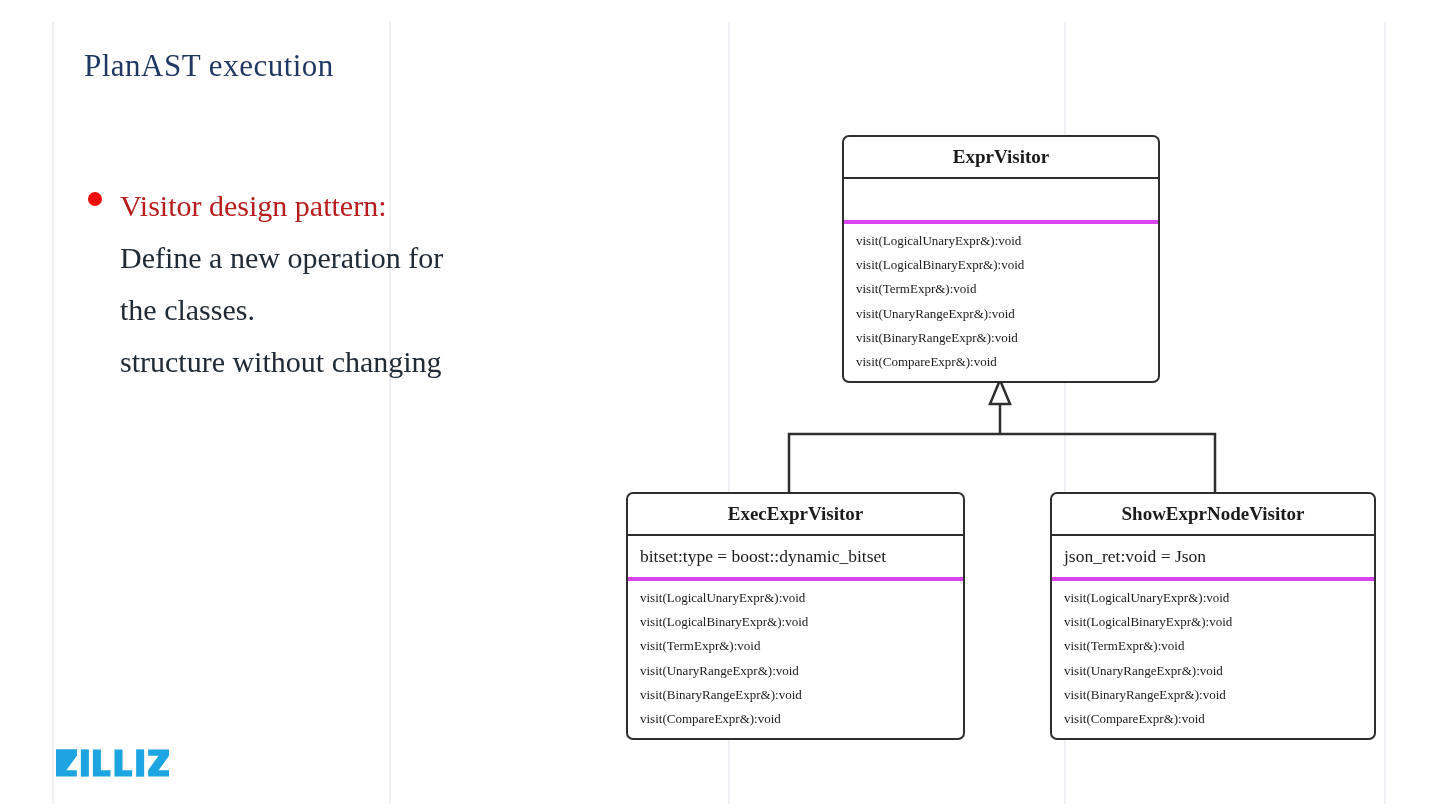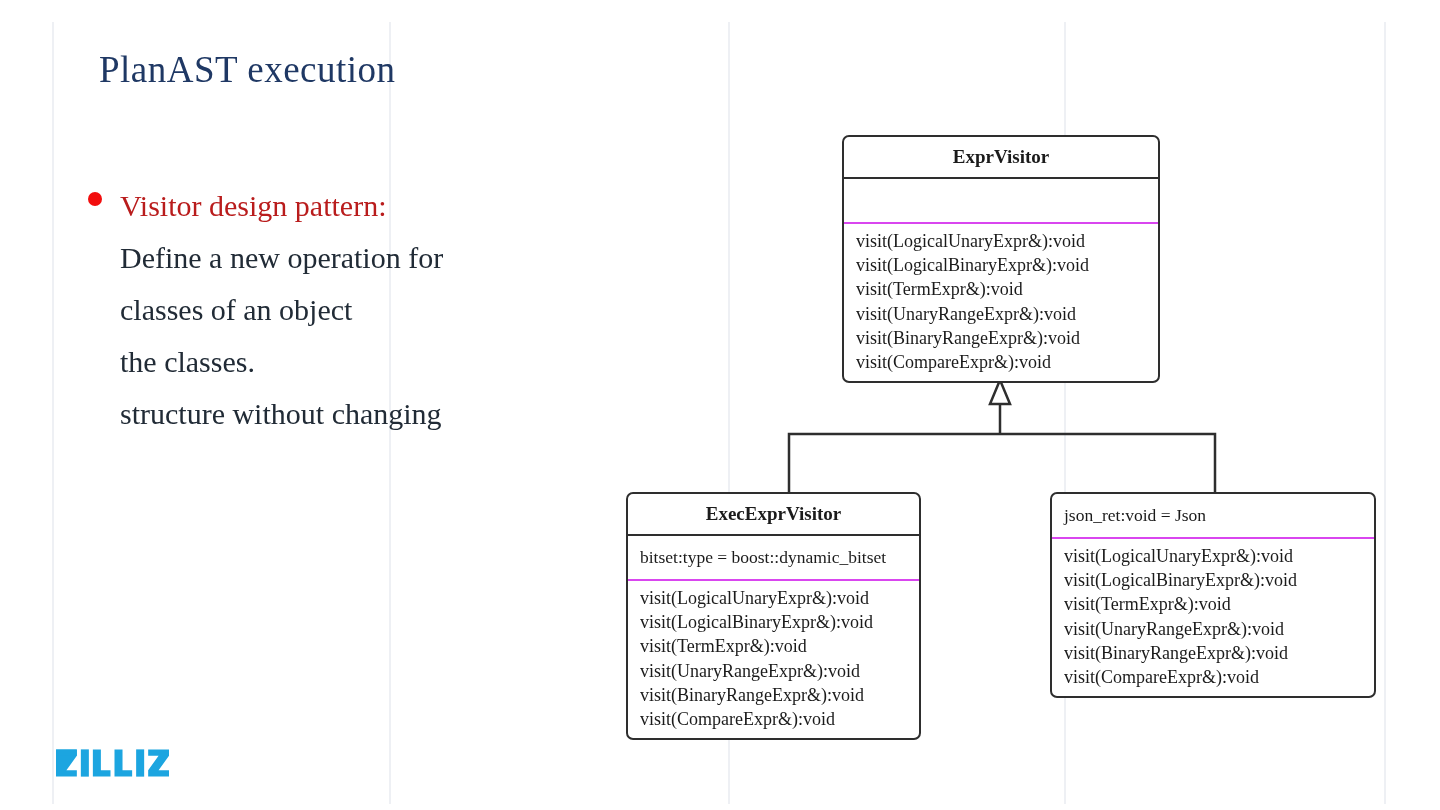--- a/index.html
+++ b/index.html
@@ -4,21 +4,21 @@
 <style>
   html,body{margin:0;padding:0;background:#ffffff;}
   #slide{
     position:relative;width:1440px;height:810px;background:#ffffff;overflow:hidden;
     font-family:"Liberation Serif","DejaVu Serif",serif;color:#1b1b1b;
   }
   
   .guide{position:absolute;top:22px;bottom:6px;width:2px;background:#eef0f4;z-index:0;}
   
   .slide-title{
-    position:absolute;left:99px;top:48px;font-size:37px;color:#1f3864;
+    position:absolute;left:84px;top:48px;font-size:31px;color:#1f3864;
     letter-spacing:.5px;z-index:3;white-space:nowrap;
   }
   
   .bullet-block{position:absolute;left:88px;top:180px;z-index:3;font-size:30px;line-height:52px;}
   .bullet-row{display:flex;align-items:baseline;color:#b91c1c;}
   .bullet-dot{
     width:14px;height:14px;border-radius:50%;background:#f20d0d;flex:0 0 auto;
     margin-right:18px;position:relative;top:-7px;align-self:center;
   }
   .body-lines{margin-left:32px;color:#212b36;}
@@ -26,24 +26,24 @@
   
   .uml-class{
     position:absolute;background:#ffffff;border:2px solid #2e2e2e;border-radius:7px;
     z-index:2;box-sizing:border-box;
   }
   .uml-title{
     height:40px;display:flex;align-items:center;justify-content:center;
     font-weight:bold;font-size:19px;border-bottom:2px solid #2e2e2e;text-align:right;
   }
   .uml-attrs{
-    min-height:45px;border-bottom:2px solid #d946ef;display:flex;align-items:center;
+    min-height:45px;border-bottom:4px solid #d946ef;display:flex;align-items:center;
     padding:0 12px;font-size:17.5px;box-sizing:border-box;
   }
-  .uml-methods{padding:5px 0 7px 12px;font-size:18px;line-height:24.2px;}
+  .uml-methods{padding:5px 0 7px 12px;font-size:13px;line-height:24.2px;}
   .uml-method{white-space:nowrap;}
   
   #connector-layer{position:absolute;left:0;top:0;z-index:1;pointer-events:none;}
   
   .logo{position:absolute;left:56px;top:748px;z-index:3;}
   .sr-only{position:absolute;width:1px;height:1px;overflow:hidden;clip:rect(0 0 0 0);white-space:nowrap;}
 </style>
 </head>
 <body>
 
@@ -57,21 +57,20 @@
 
   <div class="slide-title">PlanAST execution</div>
 
   <div class="bullet-block">
     <div class="bullet-row">
       <span class="bullet-dot"></span>
       <span>Visitor design pattern:</span>
     </div>
     <div class="body-lines">
       <div class="body-line">Define a new operation for</div>
-      <div class="body-line">classes of an object</div>
       <div class="body-line">the classes.</div>
       <div class="body-line">structure without changing</div>
     </div>
   </div>
 
   <svg id="connector-layer" width="1440" height="810" viewBox="0 0 1440 810">
     <line x1="1000" y1="403" x2="1000" y2="434" stroke="#2e2e2e" stroke-width="2.5"></line>
     <polyline points="789,493 789,434 1215,434 1215,493" fill="none" stroke="#2e2e2e" stroke-width="2.5"></polyline>
     <polygon points="1000,380 990,404 1010,404" fill="#ffffff" stroke="#2e2e2e" stroke-width="2.5"></polygon>
   </svg>
@@ -82,36 +81,37 @@
     <div class="uml-methods">
       <div class="uml-method">visit(LogicalUnaryExpr&amp;):void</div>
       <div class="uml-method">visit(LogicalBinaryExpr&amp;):void</div>
       <div class="uml-method">visit(TermExpr&amp;):void</div>
       <div class="uml-method">visit(UnaryRangeExpr&amp;):void</div>
       <div class="uml-method">visit(BinaryRangeExpr&amp;):void</div>
       <div class="uml-method">visit(CompareExpr&amp;):void</div>
     </div>
   </div>
 
-  <div class="uml-class" style="left:626px;top:492px;width:295px;">
+  <div class="uml-class" style="left:626px;top:492px;width:339px;">
     <div class="uml-title">ExecExprVisitor</div>
     <div class="uml-attrs">
       <span>bitset:type = boost::dynamic_bitset</span>
     </div>
     <div class="uml-methods">
       <div class="uml-method">visit(LogicalUnaryExpr&amp;):void</div>
       <div class="uml-method">visit(LogicalBinaryExpr&amp;):void</div>
       <div class="uml-method">visit(TermExpr&amp;):void</div>
       <div class="uml-method">visit(UnaryRangeExpr&amp;):void</div>
       <div class="uml-method">visit(BinaryRangeExpr&amp;):void</div>
       <div class="uml-method">visit(CompareExpr&amp;):void</div>
     </div>
   </div>
 
   <div class="uml-class" style="left:1050px;top:492px;width:326px;">
+    <div class="uml-title">ShowExprNodeVisitor</div>
     <div class="uml-attrs">
       <span>json_ret:void = Json</span>
     </div>
     <div class="uml-methods">
       <div class="uml-method">visit(LogicalUnaryExpr&amp;):void</div>
       <div class="uml-method">visit(LogicalBinaryExpr&amp;):void</div>
       <div class="uml-method">visit(TermExpr&amp;):void</div>
       <div class="uml-method">visit(UnaryRangeExpr&amp;):void</div>
       <div class="uml-method">visit(BinaryRangeExpr&amp;):void</div>
       <div class="uml-method">visit(CompareExpr&amp;):void</div>

